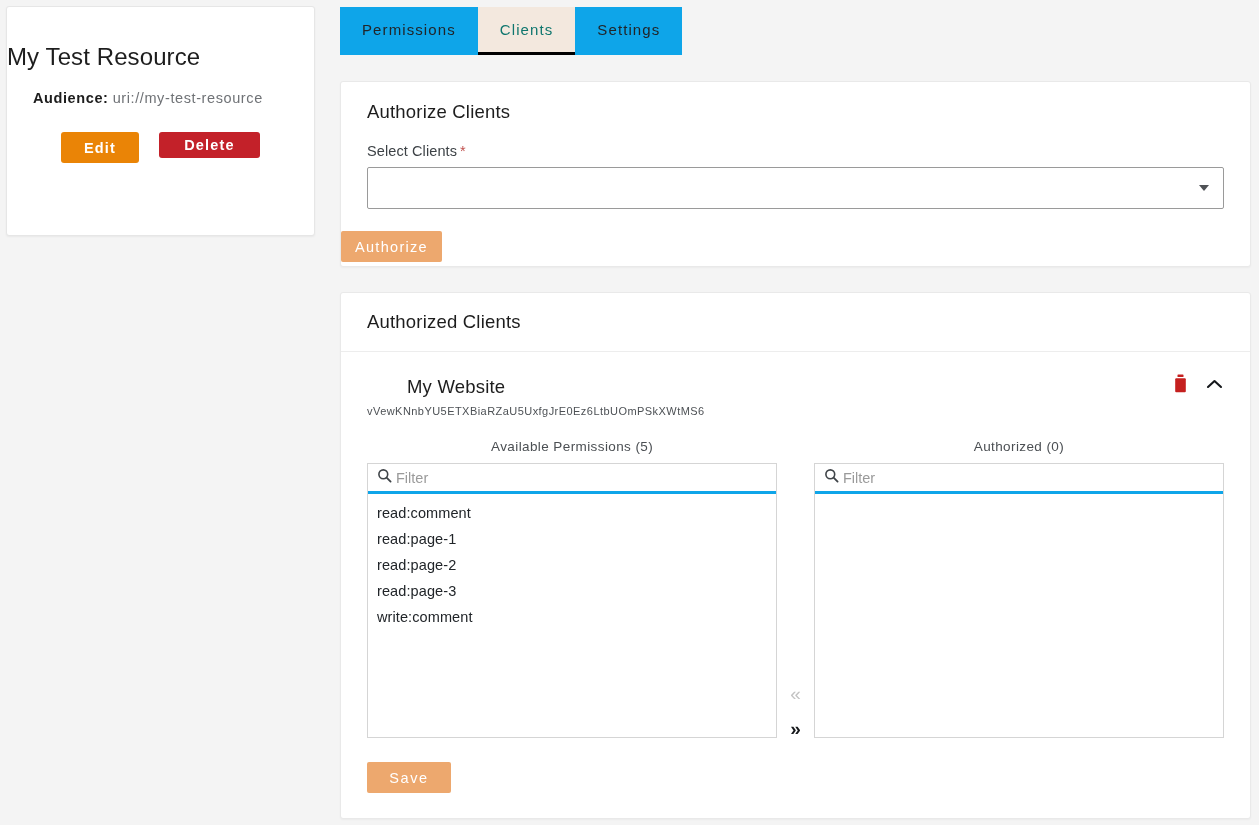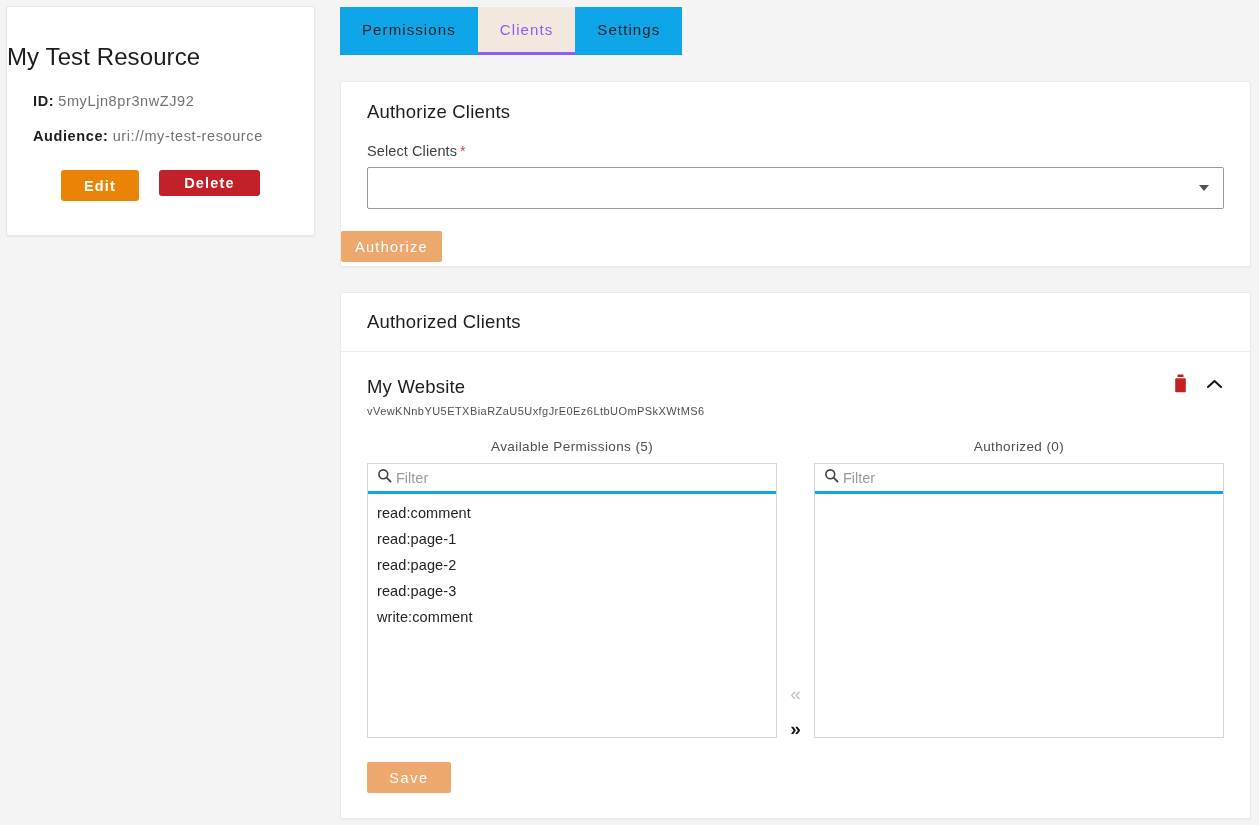--- a/index.html
+++ b/index.html
@@ -72,23 +72,23 @@
     height: 48px;
     padding: 0 22px;
     font-size: 15px;
     letter-spacing: 1.1px;
     color: #212529;
     background: #0ea5e9;
     cursor: pointer;
     border-bottom: 3px solid transparent;
   }
   .tab.active {
-    color: #8b5cf6;
+    color: #0f766e;
     background: #f3e8de;
-    border-bottom: 3px solid #8b5cf6;
+    border-bottom: 3px solid #000000;
   }
 
   
   .card {
     position: absolute;
     left: 340px;
     width: 911px;
     background: #ffffff;
     border: 1px solid #e9e9e9;
     border-radius: 3px;
@@ -148,20 +148,21 @@
   .authorized-head {
     height: 59px;
     display: flex; align-items: center;
     padding-left: 26px;
     border-bottom: 1px solid #ededed;
   }
   .client-block { padding: 24px 26px 0 26px; position: relative; }
   .client-name {
     font-size: 18.5px; font-weight: 400; color: #1d1d1d;
     letter-spacing: .2px;
+    margin-left: 40px;
   }
   .client-id {
     margin-top: 7px;
     font-size: 11px;
     color: #4d5155;
     letter-spacing: .45px;
   }
   .client-actions {
     position: absolute; right: 26px; top: 22px;
     display: flex; align-items: center; gap: 16px;
@@ -242,24 +243,20 @@
   }
 </style>
 </head>
 <body>
 
 <div class="page">
 
   <div class="sidebar">
     <div class="res-title">My Test Resource</div>
 
-    <div class="meta-row">
-      <span class="k">ID:</span>
-      <span class="v">5myLjn8pr3nwZJ92</span>
-    </div>
 
     <div class="meta-row audience">
       <span class="k">Audience:</span>
       <span class="v">uri://my-test-resource</span>
     </div>
 
     <div class="btn-row">
       <button class="btn btn-edit">Edit</button>
       <button class="btn btn-delete">Delete</button>
     </div>

